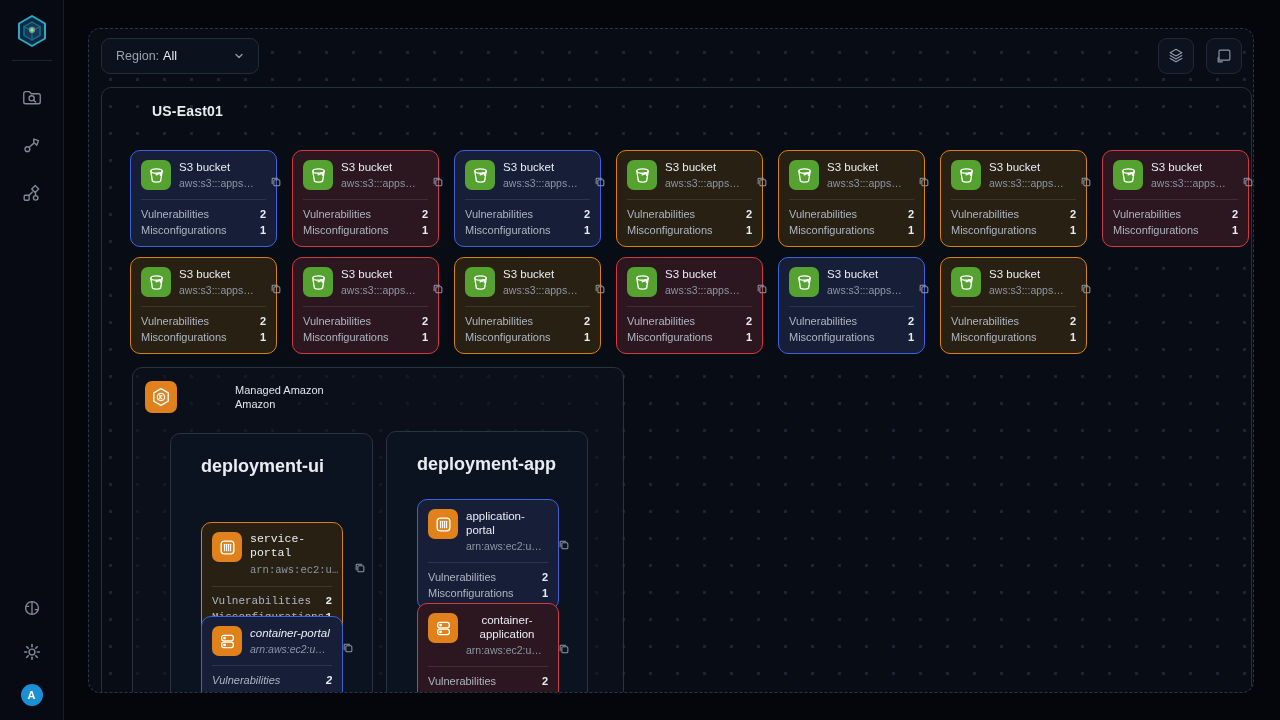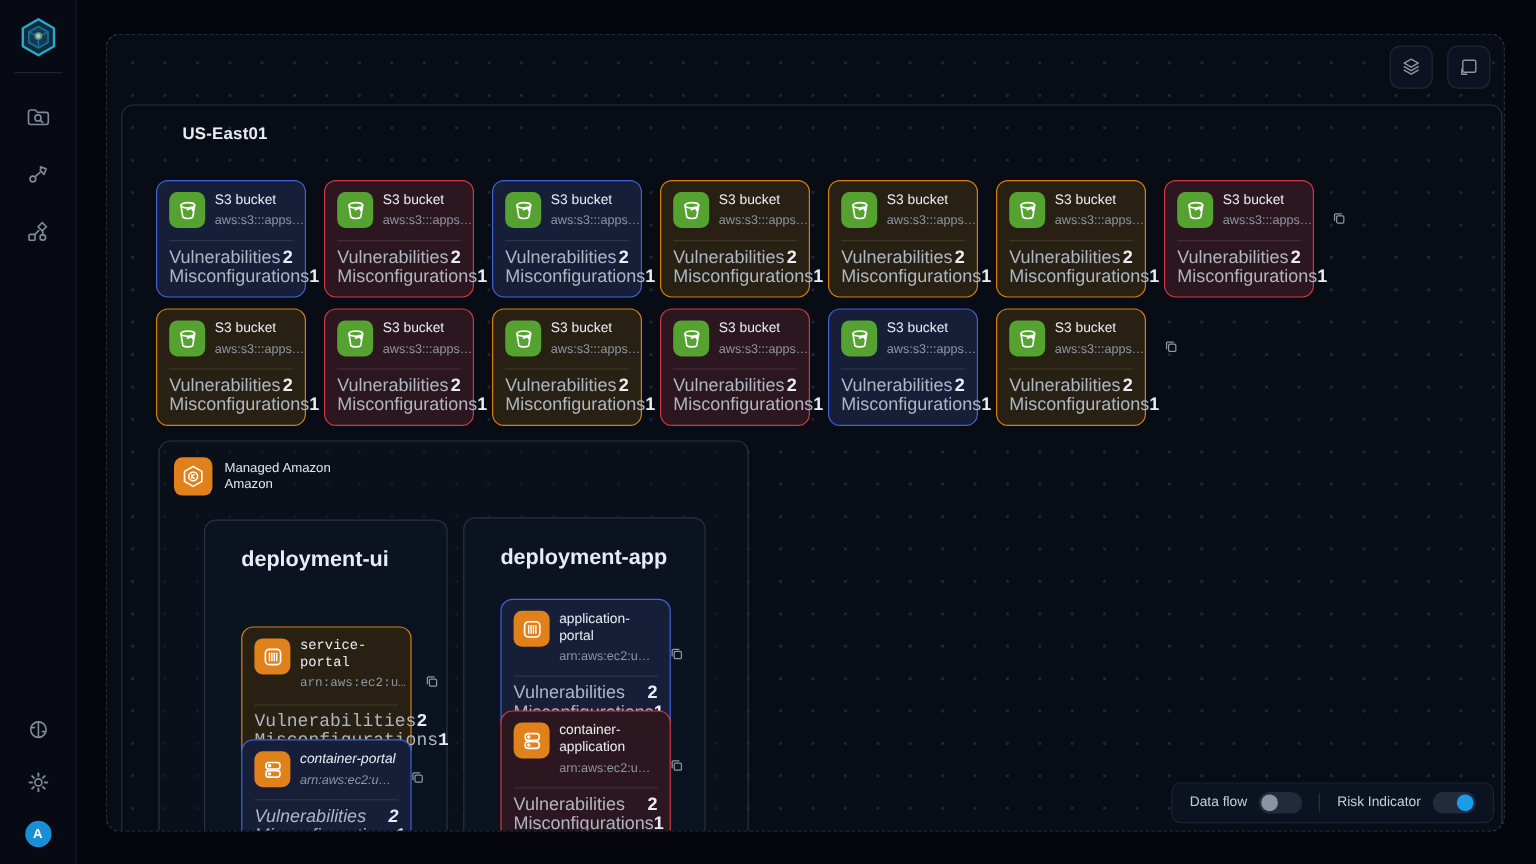--- a/index.html
+++ b/index.html
@@ -62,67 +62,67 @@
     position:absolute; left:12px; top:58px; width:1151px; height:640px;
     border:1px solid #27303f; border-radius:10px;
   }
   .region-title { position:absolute; left:50px; top:15px; font-size:14px; font-weight:bold; letter-spacing:.2px; }
 
   .row { position:absolute; left:28px; display:flex; gap:15px; }
   .row1 { top:62px; } .row2 { top:169px; }
 
   
   .res-card {
-    width:125px; border:1.5px solid #555; border-radius:10px;
+    width:147px; border:1.5px solid #555; border-radius:10px;
     padding:9px 10px 8px; background:#151a28; cursor:pointer;
   }
   .risk-blue   { border-color:var(--risk-blue,#3e63dd);  background:var(--risk-blue-bg,#161e38); }
   .risk-red    { border-color:var(--risk-red,#d63841);   background:var(--risk-red-bg,#2c1620); }
   .risk-orange { border-color:var(--risk-orange,#d9820b);background:var(--risk-orange-bg,#272013); }
 
   .card-head { display:flex; gap:8px; align-items:flex-start; }
   .res-icon {
     width:30px; height:30px; border-radius:7px; flex:none;
     display:flex; align-items:center; justify-content:center;
   }
   .res-icon svg { stroke:#fff; fill:none; stroke-width:1.3; stroke-linecap:round; stroke-linejoin:round; }
   .s3-ic  { background:var(--s3-green,#56a231); }
   .ecs-ic { background:var(--ecs-orange,#e0811c); }
   .res-meta { min-width:0; }
   .res-title { font-size:11.5px; color:#e9edf3; line-height:14px; }
   .res-arn { font-size:10.5px; color:#8d96a5; display:flex; align-items:center; gap:16px; margin-top:2px; line-height:13px; }
   .copy-ic { flex:none; cursor:pointer; }
   .copy-ic svg { stroke:#8d96a5; fill:none; stroke-width:1.2; }
   .card-divider { height:1px; background:rgba(255,255,255,.1); margin:8px 0 6px; }
-  .stat-row { display:flex; justify-content:space-between; font-size:15px; color:#aeb6c2; line-height:16px; }
+  .stat-row { display:flex; justify-content:space-between; font-size:11px; color:#aeb6c2; line-height:16px; }
   .stat-row b { color:#e9edf3; font-weight:600; }
 
   
   .cluster-box {
     position:absolute; left:30px; top:279px; width:492px; height:600px;
     border:1px solid #2a3342; border-radius:10px; background:rgba(12,18,30,.55);
   }
   .cluster-head { position:absolute; left:12px; top:13px; display:flex; gap:10px; align-items:center; }
   .eks-icon {
     width:32px; height:32px; border-radius:7px; background:var(--ecs-orange,#e0811c);
     display:flex; align-items:center; justify-content:center; flex:none;
   }
   .eks-icon svg { stroke:#fff; fill:none; stroke-width:1.1; stroke-linecap:round; stroke-linejoin:round; }
-  .cluster-title { font-size:11px; color:#dfe4ec; line-height:14px; }
+  .cluster-title { font-size:11px; color:#dfe4ec; line-height:14px;margin-left:48px; }
 
   .group-panel {
     position:absolute; width:203px; height:560px;
     border:1px solid #2a3342; border-radius:10px; background:#0b1220;
   }
   .gp-ui  { left:37px;  top:65px; }
   .gp-app { left:253px; top:63px; width:202px; }
   .group-title { position:absolute; left:30px; top:22px; font-size:18px; font-weight:bold; }
   .group-panel .res-card { position:absolute; left:30px; width:142px; }
   .gp-ui  .gcard-0 { top:88px;font-family:Liberation Mono, monospace; }  .gp-ui  .gcard-1 { top:182px;font-style:italic; }
-  .gp-app .gcard-0 { top:67px; }  .gp-app .gcard-1 { top:160px; }
+  .gp-app .gcard-0 { top:67px; }  .gp-app .gcard-1 { top:171px;text-align:center; }
 
   
   .controls {
     position:absolute; right:8px; bottom:6px; height:34px;
     background:#0c1320; border:1px solid #1b2433; border-radius:8px;
     display:flex; align-items:center; padding:0 14px; gap:14px; z-index:5;
   }
   .ctrl-item { display:flex; align-items:center; gap:10px; }
   .ctrl-label { font-size:11.5px; color:#c7cedb; }
   .ctrl-sep { width:1px; height:16px; background:#263041; }
@@ -193,20 +193,26 @@
         </g>
       </svg>
     </div>
     <div class="avatar">A</div>
   </div>
 </aside>
 
 <main class="canvas">
 
   <div class="toolbar">
+    <div class="pill pill-region">
+      <span><span class="plabel">Region:</span><span class="pvalue">All</span></span>
+      <svg class="chev" width="14" height="14" viewBox="0 0 14 14">
+          <polyline points="4,5.5 7,8.5 10,5.5" fill="none" stroke="#8d96a5" stroke-width="1.4" stroke-linecap="round" stroke-linejoin="round"></polyline>
+        </svg>
+    </div>
     <div class="toolbar-right">
       <div class="icon-btn">
         <svg width="20" height="20" viewBox="0 0 24 24">
           <path d="M12 4 L19 8 12 12 5 8 Z"></path>
           <polyline points="5,11.5 12,15.5 19,11.5"></polyline>
           <polyline points="5,15 12,19 19,15"></polyline>
         </svg>
       </div>
       <div class="icon-btn">
         <svg width="20" height="20" viewBox="0 0 24 24">
@@ -768,28 +774,13 @@
             </div>
           <div class="stat-row">
               <span>Misconfigurations</span>
               <b>1</b>
             </div>
         </div>
       </div>
     </div>
   </section>
 
-  <div class="controls">
-    <div class="ctrl-item">
-      <span class="ctrl-label">Data flow</span>
-      <div class="toggle">
-          <div class="knob"></div>
-        </div>
-    </div>
-    <div class="ctrl-sep"></div>
-    <div class="ctrl-item">
-      <span class="ctrl-label">Risk Indicator</span>
-      <div class="toggle on">
-          <div class="knob"></div>
-        </div>
-    </div>
-  </div>
 </main>
 
 </body></html>

